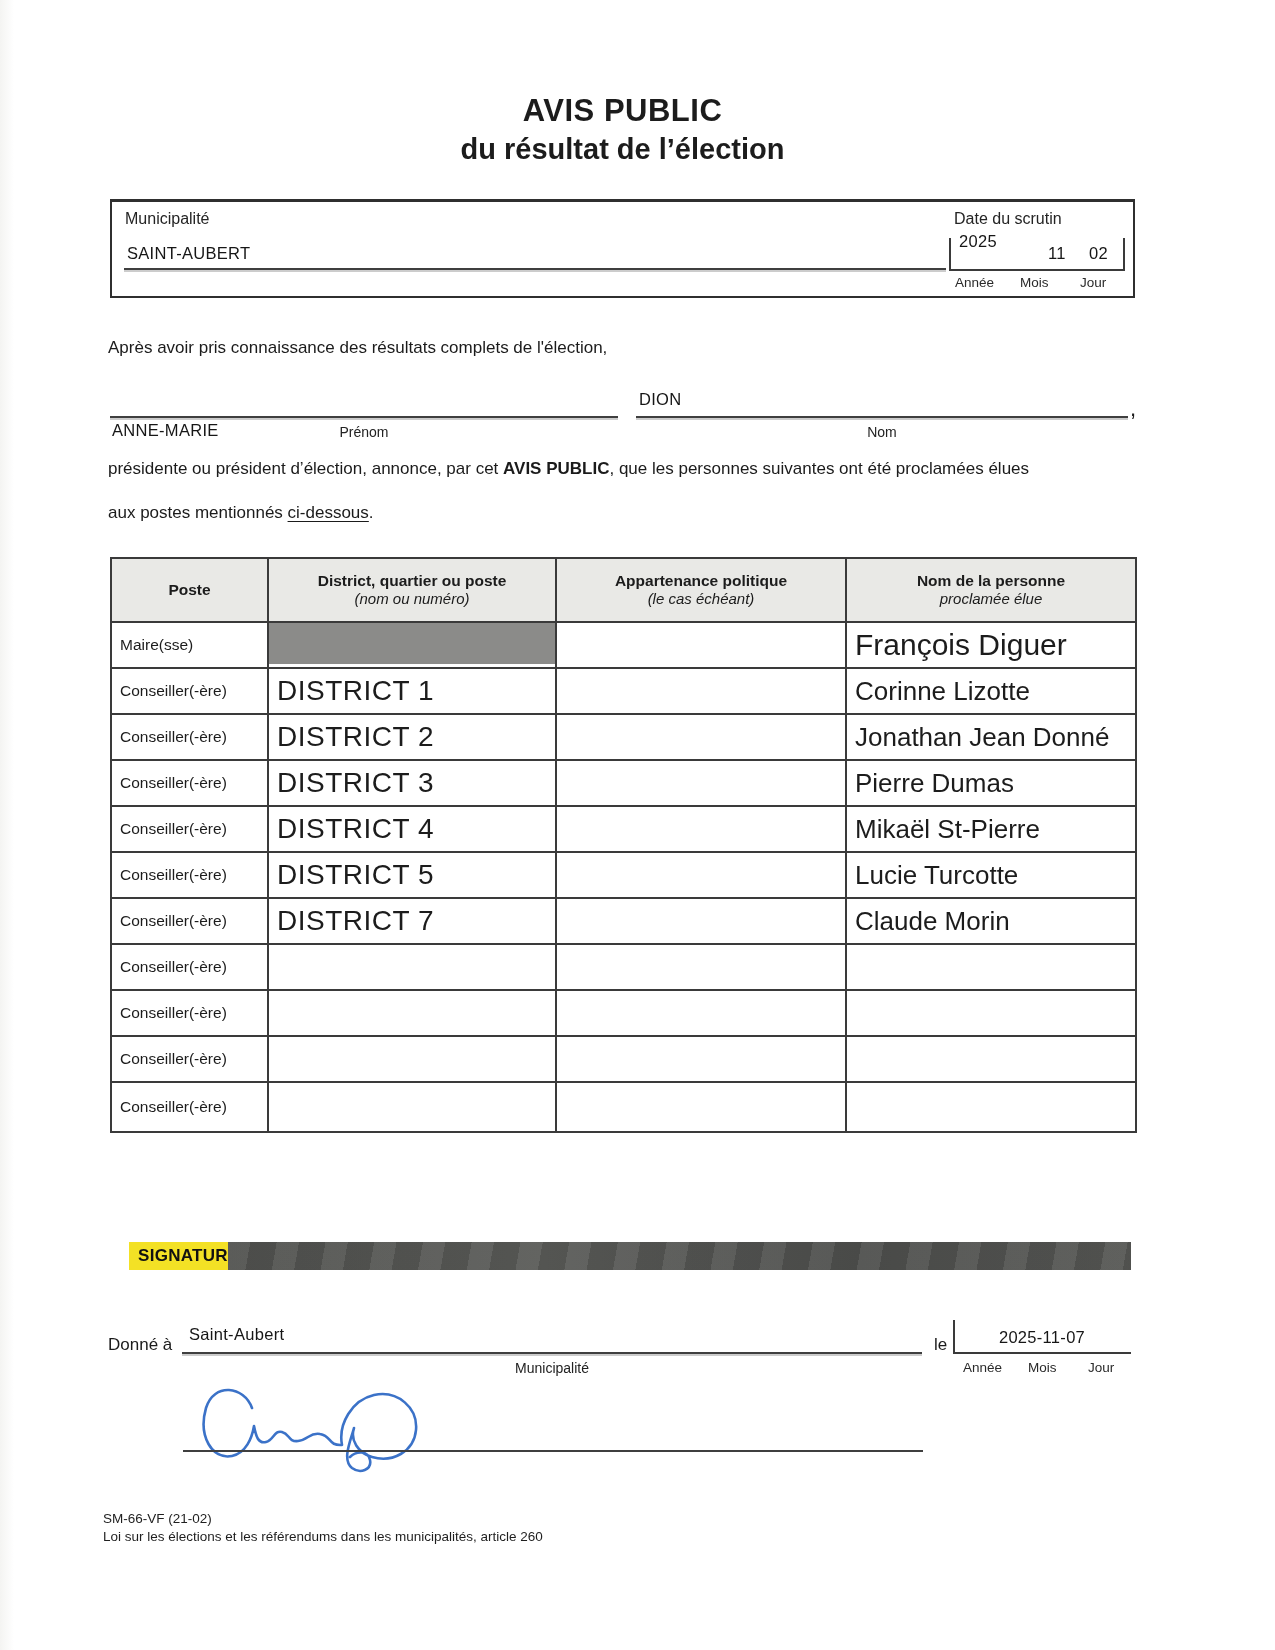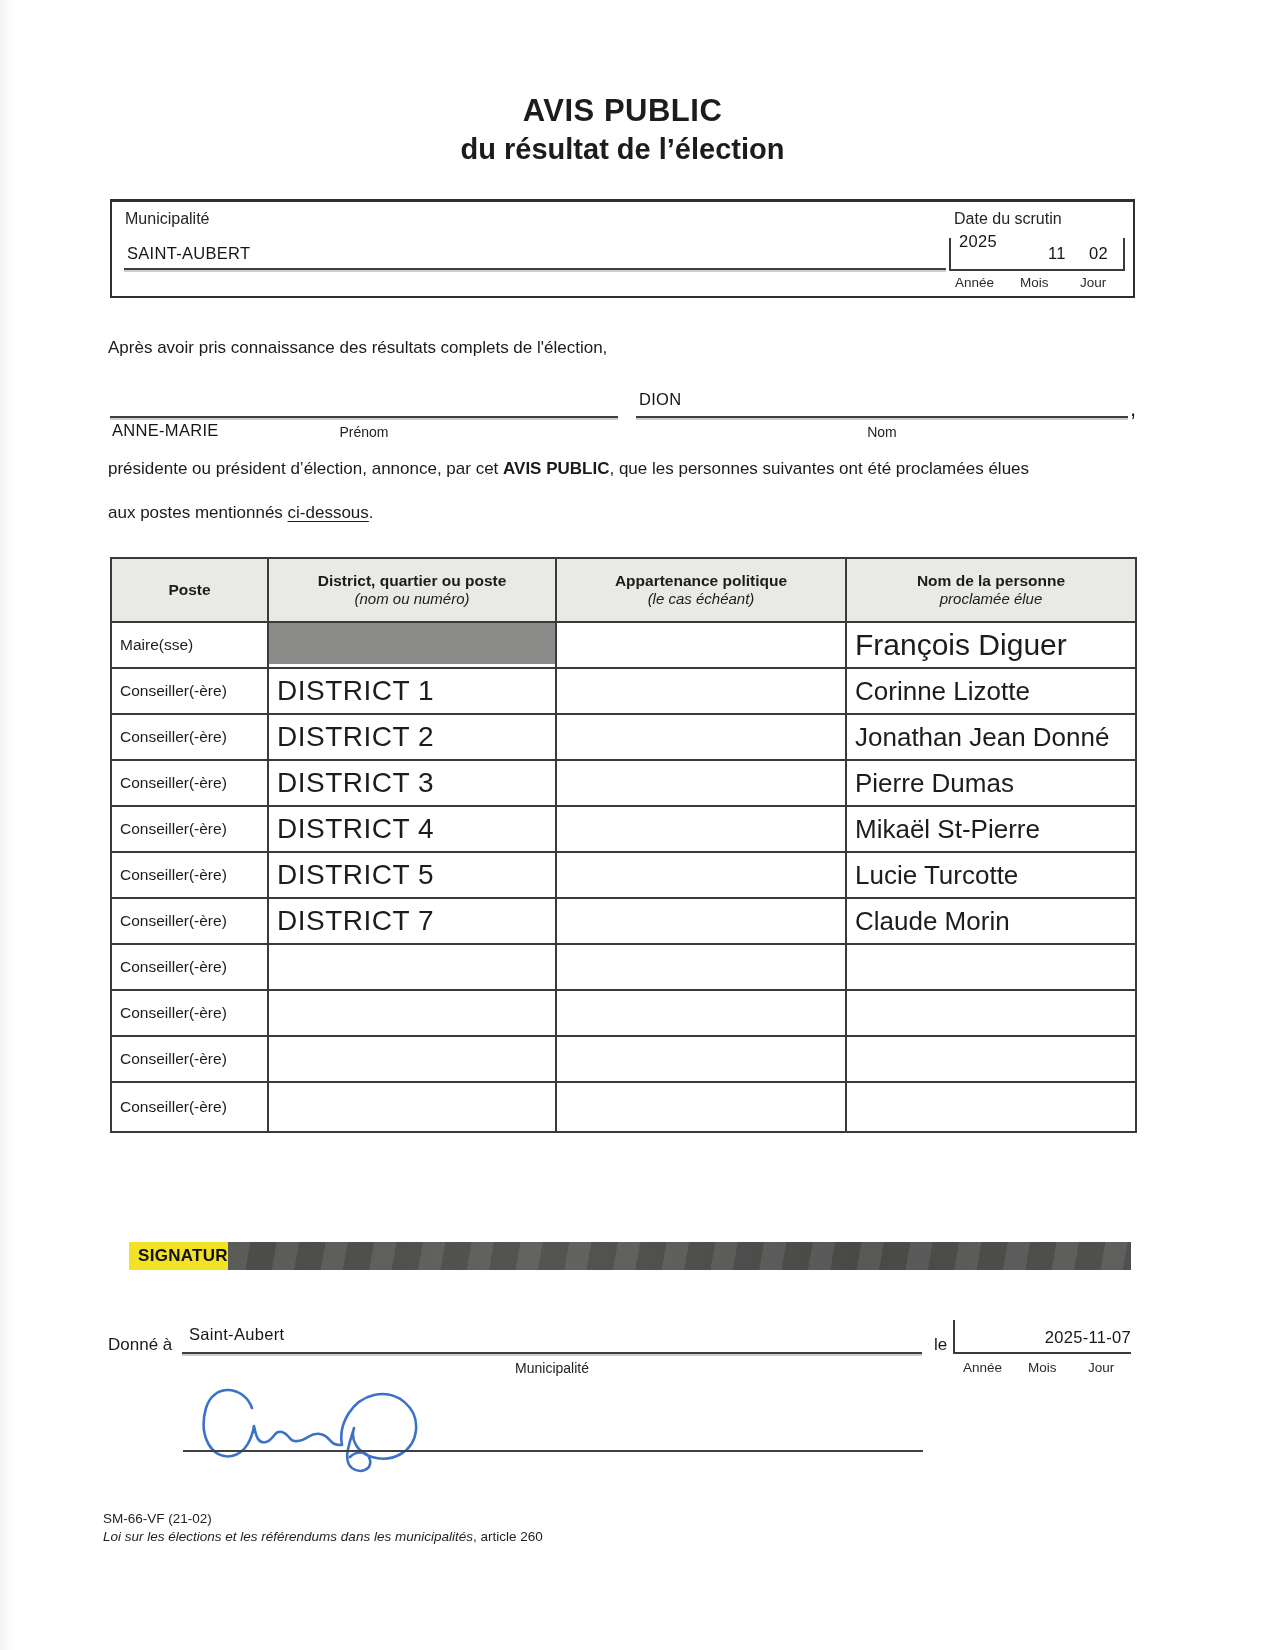--- a/index.html
+++ b/index.html
@@ -39,21 +39,21 @@
   
   .sig-label{left:110px;top:1242px;width:118px;height:28px;background:var(--hl-yellow,#f3e125);
     font-size:17px;font-weight:bold;color:#111;line-height:28px;padding-left:9px;box-sizing:border-box;letter-spacing:0.3px;margin-left:19px;}
   .sig-redact{left:228px;top:1242px;width:903px;height:28px;
     background:
       repeating-linear-gradient(100deg, rgba(255,255,255,0.05) 0 22px, rgba(0,0,0,0.08) 22px 48px),
       linear-gradient(90deg,#525350,#5b5c59 35%,#4f504e 70%,#575855);}
   
   .center-lbl{text-align:center;font-size:14px;color:#222;}
   .footer{font-size:13.5px;color:#1f1f1f;}
-  .it{font-style:italic;}
+  .it{}
   .comma{font-size:22px;}
   svg.signature{stroke:var(--sig-blue,#3b72c8);fill:none;stroke-width:2.6;stroke-linecap:round;stroke-linejoin:round;}
 </style>
 </head>
 <body>
 
 <div class="page">
 
   <div class="abs title-block">
     <div class="title-l1">AVIS PUBLIC</div>
@@ -180,21 +180,21 @@
   <div class="abs sig-redact"></div>
 
   <div class="abs para" style="left:108px;top:1335px;">Donné à</div>
   <div class="abs val" style="left:189px;top:1325px;">Saint-Aubert</div>
   <div class="abs uline" style="left:182px;top:1326px;width:740px;height:26px;"></div>
   <div class="abs center-lbl" style="left:182px;top:1360px;width:740px;">Municipalité</div>
 
   <div class="abs para" style="left:934px;top:1335px;">le</div>
   <div class="abs vline" style="left:953px;top:1320px;height:34px;"></div>
   <div class="abs" style="left:953px;top:1352px;width:178px;border-bottom:2px solid #3a3a3a;"></div>
-  <div class="abs val" style="left:953px;top:1328px;width:178px;text-align:right;">2025-11-07</div>
+  <div class="abs val" style="left:953px;top:1328px;width:178px;text-align:center;">2025-11-07</div>
   <div class="abs sub-lbl" style="left:963px;top:1360px;">Année</div>
   <div class="abs sub-lbl" style="left:1028px;top:1360px;">Mois</div>
   <div class="abs sub-lbl" style="left:1088px;top:1360px;">Jour</div>
 
   <svg class="signature abs" style="left:200px;top:1378px;" width="268" height="96" viewBox="0 0 268 96">
     <path d="M 52 30 C 44 8, 14 4, 6 30 C -2 58, 12 82, 32 78 C 46 75, 52 60, 54 48
              C 56 58, 58 66, 66 64 C 74 62, 74 52, 82 54 C 90 56, 88 64, 98 63
              C 108 62, 110 54, 120 56 C 132 58, 128 68, 142 67
              C 138 46, 152 22, 174 17 C 198 12, 218 30, 216 52 C 214 74, 192 85, 172 79
              C 158 75, 150 62, 154 50 C 150 64, 142 82, 152 90 C 160 96, 172 92, 170 82

